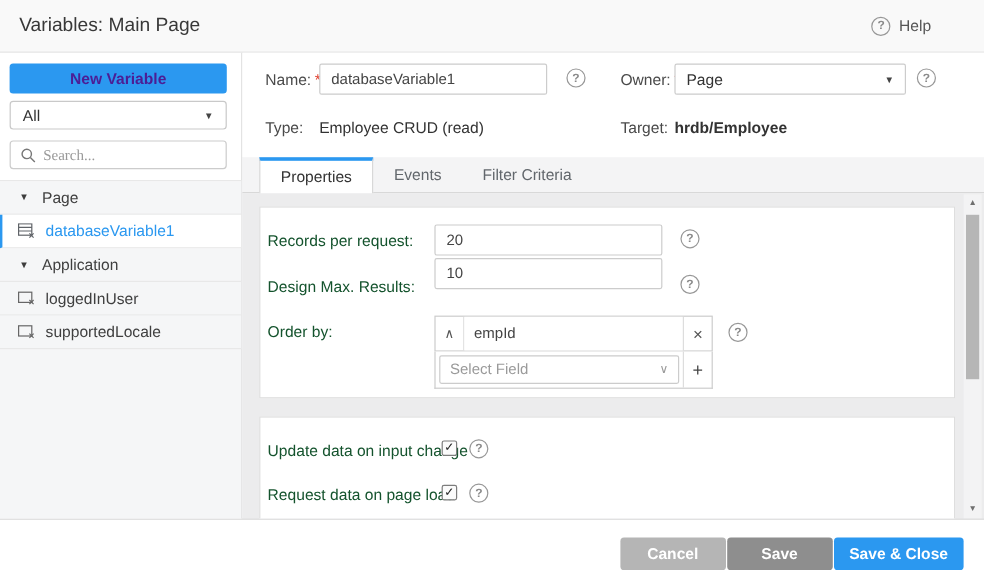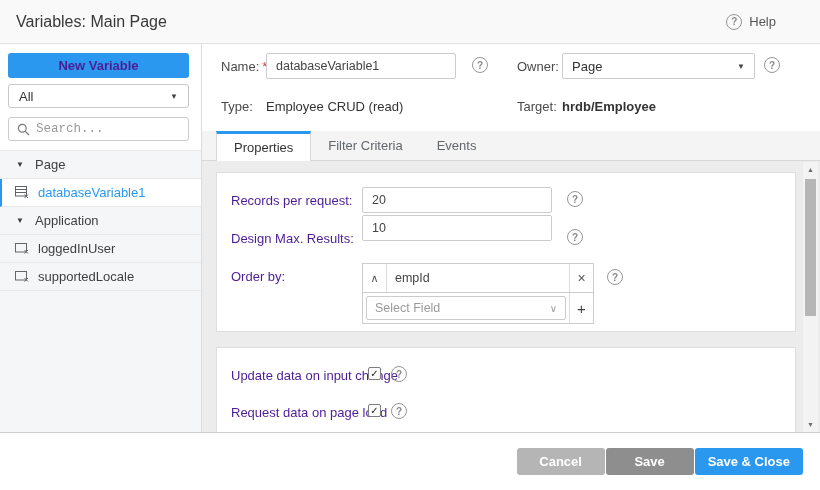--- a/index.html
+++ b/index.html
@@ -20,21 +20,21 @@
 
   
   .bdy{flex:1;display:flex;min-height:0;}
 
   
   .sb{width:202px;flex:none;border-right:1px solid #dcdcdc;background:#fff;position:relative;}
   .nv-btn{position:absolute;left:8px;right:12px;top:9px;height:25px;background:var(--accent);color:#4c1d95;font-weight:bold;font-size:13px;border:none;border-radius:3px;display:flex;align-items:center;justify-content:center;cursor:pointer;}
   .all-sel{position:absolute;left:8px;right:12px;top:40px;height:24px;border:1px solid #c9c9c9;border-radius:3px;background:#fff;display:flex;align-items:center;justify-content:space-between;padding:0 10px;cursor:pointer;color:#333;}
   .sel-caret{font-size:8px;color:#444;}
   .srch{position:absolute;left:8px;right:12px;top:73px;height:24px;border:1px solid #ccc;border-radius:3px;background:#fff;display:flex;align-items:center;gap:6px;padding:0 8px;}
-  .srch input{border:none;outline:none;flex:1;min-width:0;font-size:12.5px;font-family:Liberation Mono, monospace;color:#444;background:transparent;}
+  .srch input{border:none;outline:none;flex:1;min-width:0;font-size:12.5px;font-family:Liberation Serif, serif;color:#444;background:transparent;}
   .srch input::placeholder{color:#999;}
   .tree{position:absolute;left:0;right:0;top:106px;bottom:0;background:#f5f6f7;border-top:1px solid #e8e8e8;}
   .trow{height:28px;display:flex;align-items:center;gap:9px;padding-left:16px;border-bottom:1px solid #e8e8e8;color:#3f3f3f;cursor:pointer;background:#f5f6f7;}
   .trow .gcaret{font-size:8px;color:#3c3c3c;width:10px;}
   .trow.item{padding-left:15px;}
   .trow.sel{background:#fff;border-left:2px solid var(--accent);padding-left:13px;color:var(--accent);}
   .ticon{flex:none;display:inline-flex;}
 
   
   .mn{flex:1;display:flex;flex-direction:column;min-width:0;background:#fff;}
@@ -50,21 +50,21 @@
   
   .tabs{height:30px;flex:none;background:#f4f4f5;border-bottom:1px solid #d8d8d8;display:flex;align-items:stretch;padding-left:14px;position:relative;}
   .tab{display:flex;align-items:center;padding:0 17px;color:#62676c;cursor:pointer;}
   .tab.active{background:#fff;border:1px solid #d8d8d8;border-bottom:none;border-top:3px solid var(--accent);color:#333;margin-bottom:-1px;z-index:2;}
 
   
   .scr{flex:1;position:relative;background:#ececed;overflow:hidden;}
   .panel{position:absolute;left:14px;right:24px;background:#fff;border:1px solid #dedede;}
   .p1{top:11px;height:160px;}
   .p2{top:186px;height:96px;}
-  .plabel{position:absolute;left:14px;color:#4c1d95;white-space:nowrap;}
+  .plabel{position:absolute;left:6px;color:#14532d;white-space:nowrap;}
   .pinput{position:absolute;left:145px;width:190px;height:26px;border:1px solid #ccc;border-radius:2px;padding:0 9px;font-size:12.5px;font-family:inherit;color:#444;outline:none;}
 
   
   .obw{position:absolute;left:145px;top:90px;width:232px;}
   .ob-r1{display:flex;height:30px;border:1px solid #ccc;background:#fff;align-items:stretch;}
   .ob-sort{width:24px;flex:none;border-right:1px solid #ddd;display:flex;align-items:center;justify-content:center;font-size:11px;color:#555;cursor:pointer;}
   .ob-input{flex:1;min-width:0;border:none;outline:none;padding:0 8px;font-size:12.5px;font-family:inherit;color:#444;}
   .ob-x{width:24px;flex:none;border-left:1px solid #ddd;display:flex;align-items:center;justify-content:center;font-size:14px;color:#555;cursor:pointer;}
   .ob-r2{display:flex;height:31px;border:1px solid #ccc;border-top:none;background:#fff;align-items:stretch;}
   .ob-select{flex:1;margin:3px;border:1px solid #ccc;border-radius:2px;display:flex;align-items:center;justify-content:space-between;padding:0 8px;color:#9a9a9a;font-size:12.5px;cursor:pointer;min-width:0;}
@@ -182,22 +182,22 @@
         <span class="qmark hq" style="left:562px;top:13px;">?</span>
 
         <div class="flabel" style="left:19px;top:55px;">Type:</div>
         <div class="fval" style="left:64px;top:55px;">Employee CRUD (read)</div>
         <div class="flabel" style="left:315px;top:55px;">Target:</div>
         <div class="fval bold" style="left:360px;top:55px;">hrdb/Employee</div>
       </div>
 
       <div class="tabs">
         <div class="tab active">Properties</div>
+        <div class="tab">Events</div>
         <div class="tab">Filter Criteria</div>
-        <div class="tab">Events</div>
       </div>
 
       <div class="scr">
 
         <div class="panel p1">
           <div class="plabel" style="top:20px;">Records per request:</div>
           <input class="pinput" style="top: 14px;" value="20">
           <span class="qmark hq" style="left:350px;top:18px;">?</span>
 
           <div class="plabel" style="top:58px;">Design Max. Results:</div>

